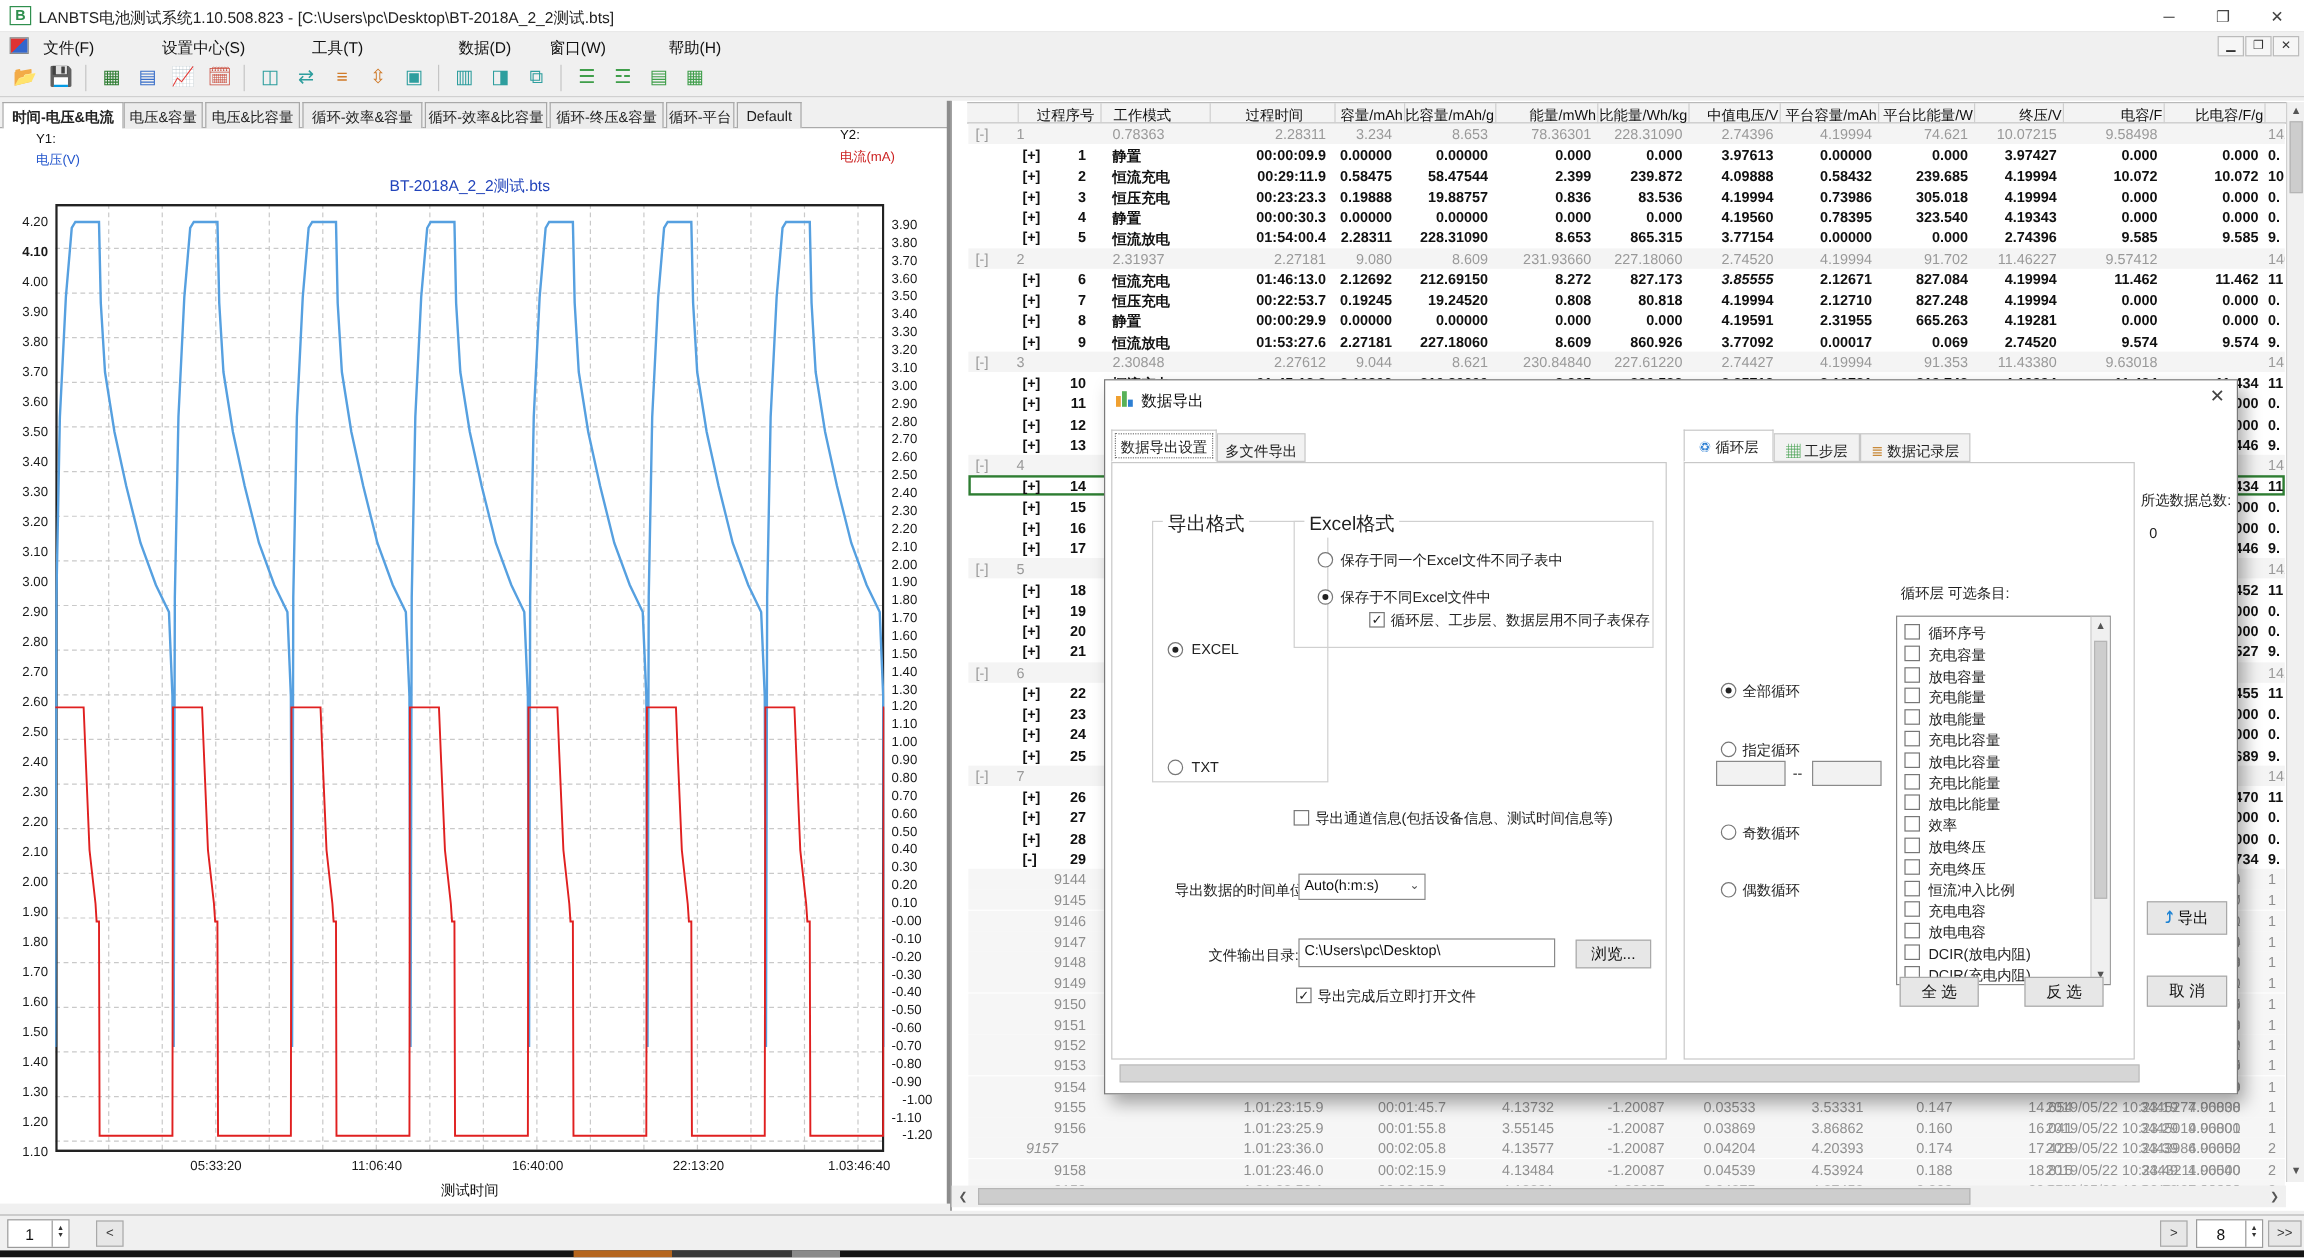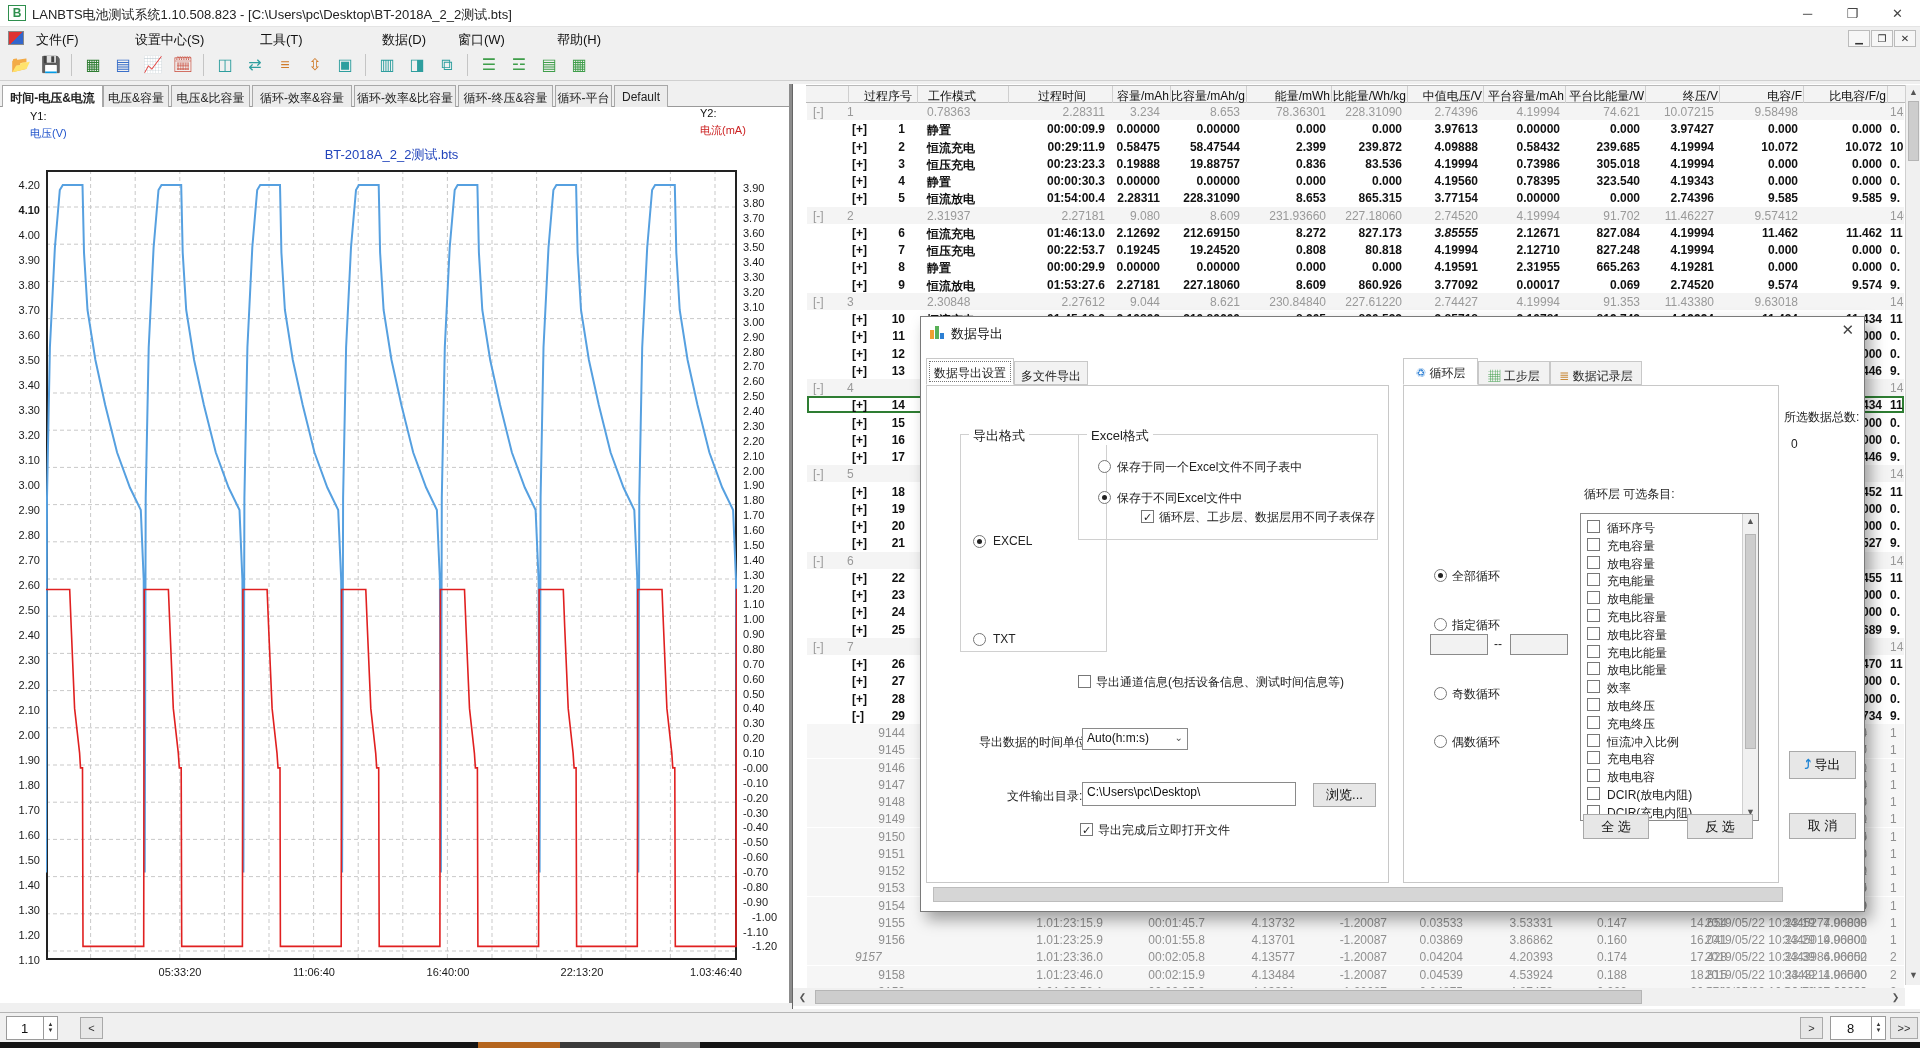--- a/index.html
+++ b/index.html
@@ -40,21 +40,21 @@
   .row-sel{outline:2px solid #2e7d32;outline-offset:-2px;}
   .vscroll{left:1905px;top:85px;width:15px;height:900px;background:#f0f0f0;border-left:1px solid #cfcfcf;}
   .scroll-arrow{font-size:9px;color:#555;text-align:center;width:15px;height:15px;line-height:15px;}
   #hscroll{left:793px;top:988px;width:1112px;height:18px;background:#f0f0f0;}
   #hthumb{left:815px;top:990px;width:827px;height:14px;background:#cdcdcd;border:1px solid #b5b5b5;}
   
   #dialog{left:920px;top:316px;width:945px;height:596px;background:#ffffff;border:1px solid #7a7a7a;box-shadow:6px 8px 14px rgba(0,0,0,.35);}
   .dlg{position:absolute;}
   .dlg-title{font-size:13px;color:#111;}
   .grp{border:1px solid #d0d0d0;}
-  .grp-legend{position:absolute;top:-8px;left:8px;background:#fff;padding:0 4px;font-size:13px;color:#222;}
+  .grp-legend{position:absolute;top:-8px;left:8px;background:#fff;padding:0 4px;font-size:16px;color:#222;}
   .radio{width:13px;height:13px;border:1px solid #777;border-radius:50%;background:#fff;}
   .radio.sel::after{content:"";position:absolute;left:3px;top:3px;width:5px;height:5px;border-radius:50%;background:#222;}
   .radio.dis{border-color:#bbb;}
   .radio.dis.sel::after{background:#aaa;}
   .chk{width:13px;height:13px;border:1px solid #777;background:#fff;font-size:11px;line-height:12px;text-align:center;color:#222;}
   .lbl{font-size:12px;color:#222;white-space:nowrap;}
   .lbl.dis{color:#a8a8a8;}
   .dtab{height:27px;border:1px solid #c8c8c8;background:#f2f2f2;font-size:12px;color:#222;text-align:center;padding-top:6px;}
   .dtab.active{background:#ffffff;border-bottom:1px solid #fff;}
   .dpage{border:1px solid #c8c8c8;background:#fff;}
@@ -948,21 +948,21 @@
         <span style="left: 770px; width: 150px; text-align: right;">14.654</span>
         <span style="left: 858px; width: 150px; text-align: right;">2019/05/22 10:23:19</span>
         <span style="left: 910px; width: 150px; text-align: right;">4.96838</span>
         <span style="left: 950px; width: 110px; text-align: right;">3445277.00000</span>
         <span style="left: 1083px;">1</span>
       </div>
       <div class="trow row-rec" style="left: 807px; top: 931px; width: 1097px;">
         <span style="left: 48px; width: 50px; text-align: right;">9156</span>
         <span style="left: 146px; width: 150px; text-align: right;">1.01:23:25.9</span>
         <span style="left: 248px; width: 150px; text-align: right;">00:01:55.8</span>
-        <span style="left: 338px; width: 150px; text-align: right;">4.13701</span>
+        <span style="left: 338px; width: 150px; text-align: right;">3.55145</span>
         <span style="left: 430px; width: 150px; text-align: right;">-1.20087</span>
         <span style="left: 506px; width: 150px; text-align: right;">0.03869</span>
         <span style="left: 596px; width: 150px; text-align: right;">3.86862</span>
         <span style="left: 670px; width: 150px; text-align: right;">0.160</span>
         <span style="left: 770px; width: 150px; text-align: right;">16.041</span>
         <span style="left: 858px; width: 150px; text-align: right;">2019/05/22 10:23:29</span>
         <span style="left: 910px; width: 150px; text-align: right;">4.96801</span>
         <span style="left: 950px; width: 110px; text-align: right;">3445019.00000</span>
         <span style="left: 1083px;">1</span>
       </div>
@@ -1299,20 +1299,21 @@
     <div class="abs axis-lab" style="left: 743px; top: 880.89px; width: 34px; text-align: left;">-0.80</div>
     <div class="abs axis-lab" style="left: 743px; top: 895.76px; width: 34px; text-align: left;">-0.90</div>
     <div class="abs axis-lab" style="left: 743px; top: 910.63px; width: 34px; text-align: right;">-1.00</div>
     <div class="abs axis-lab" style="left: 743px; top: 925.5px; width: 34px; text-align: left;">-1.10</div>
     <div class="abs axis-lab" style="left: 743px; top: 940.37px; width: 34px; text-align: right;">-1.20</div>
     <div class="abs axis-lab" style="left: 120px; top: 966px; width: 120px; text-align: center;">05:33:20</div>
     <div class="abs axis-lab" style="left: 254px; top: 966px; width: 120px; text-align: center;">11:06:40</div>
     <div class="abs axis-lab" style="left: 388px; top: 966px; width: 120px; text-align: center;">16:40:00</div>
     <div class="abs axis-lab" style="left: 522px; top: 966px; width: 120px; text-align: center;">22:13:20</div>
     <div class="abs axis-lab" style="left: 656px; top: 966px; width: 120px; text-align: center;">1.03:46:40</div>
+    <div class="abs xlab" style="left: 46px; top: 984px; width: 691px; text-align: center;">测试时间</div>
     <svg width="691" height="790" style="position:absolute;left:46px;top:170px">
       <line x1="0" y1="37" x2="691" y2="37" stroke="#c9c9c9" stroke-dasharray="4 3" stroke-width="1"></line>
       <line x1="0" y1="74.2" x2="691" y2="74.2" stroke="#c9c9c9" stroke-dasharray="4 3" stroke-width="1"></line>
       <line x1="0" y1="111.4" x2="691" y2="111.4" stroke="#c9c9c9" stroke-dasharray="4 3" stroke-width="1"></line>
       <line x1="0" y1="148.60000000000002" x2="691" y2="148.60000000000002" stroke="#c9c9c9" stroke-dasharray="4 3" stroke-width="1"></line>
       <line x1="0" y1="185.8" x2="691" y2="185.8" stroke="#c9c9c9" stroke-dasharray="4 3" stroke-width="1"></line>
       <line x1="0" y1="223" x2="691" y2="223" stroke="#c9c9c9" stroke-dasharray="4 3" stroke-width="1"></line>
       <line x1="0" y1="260.2" x2="691" y2="260.2" stroke="#c9c9c9" stroke-dasharray="4 3" stroke-width="1"></line>
       <line x1="0" y1="297.4" x2="691" y2="297.4" stroke="#c9c9c9" stroke-dasharray="4 3" stroke-width="1"></line>
       <line x1="0" y1="334.59999999999997" x2="691" y2="334.59999999999997" stroke="#c9c9c9" stroke-dasharray="4 3" stroke-width="1"></line>

